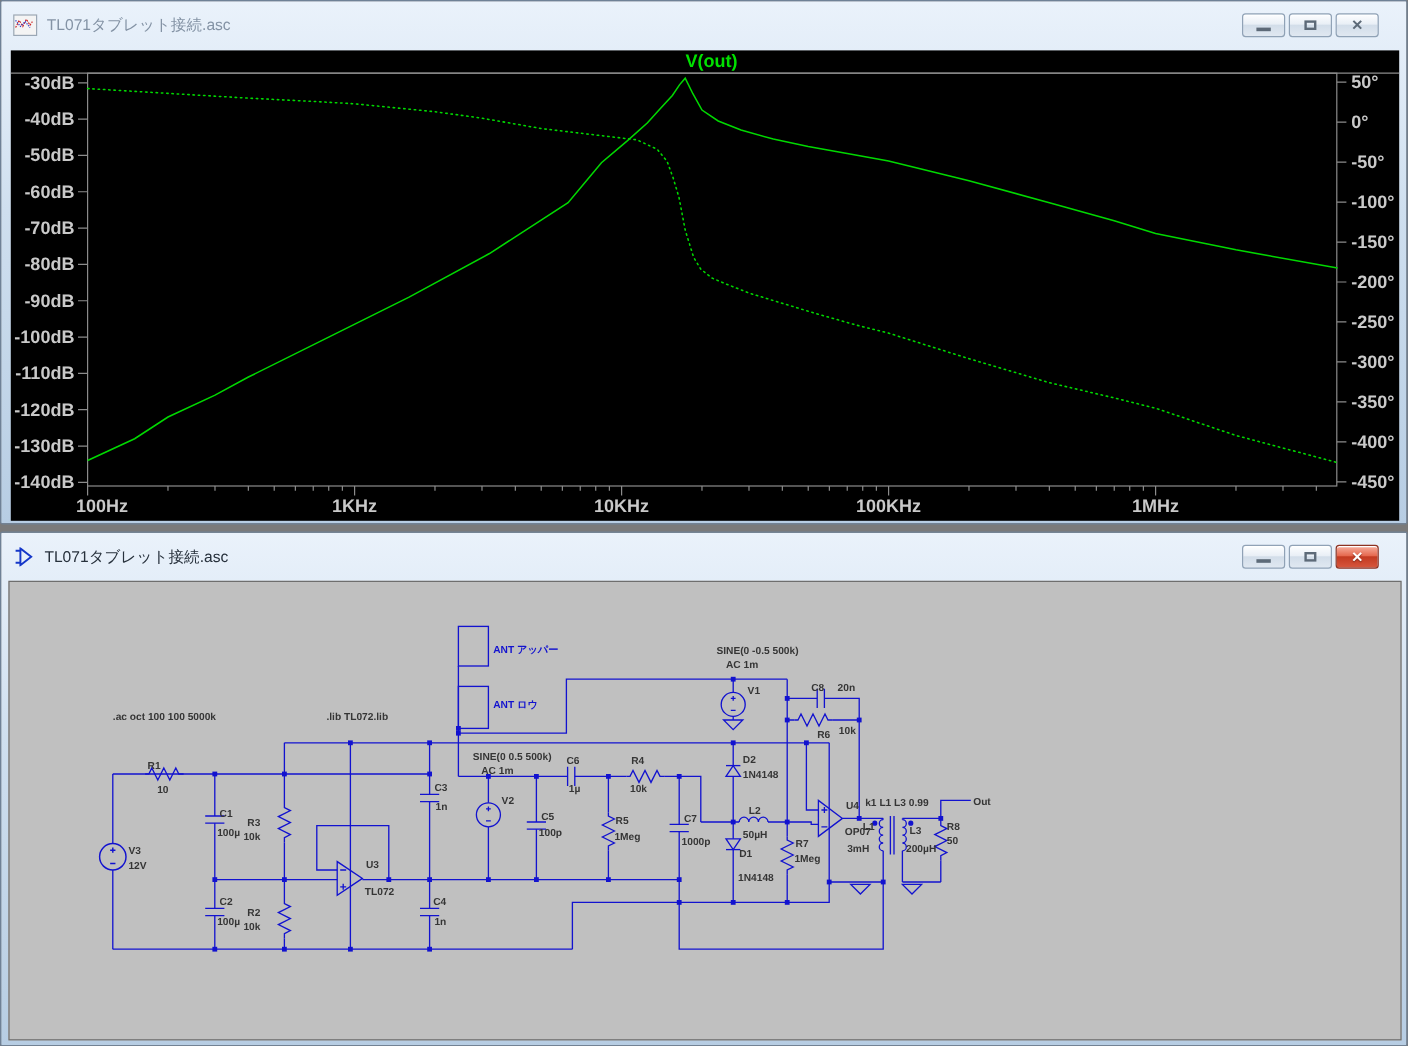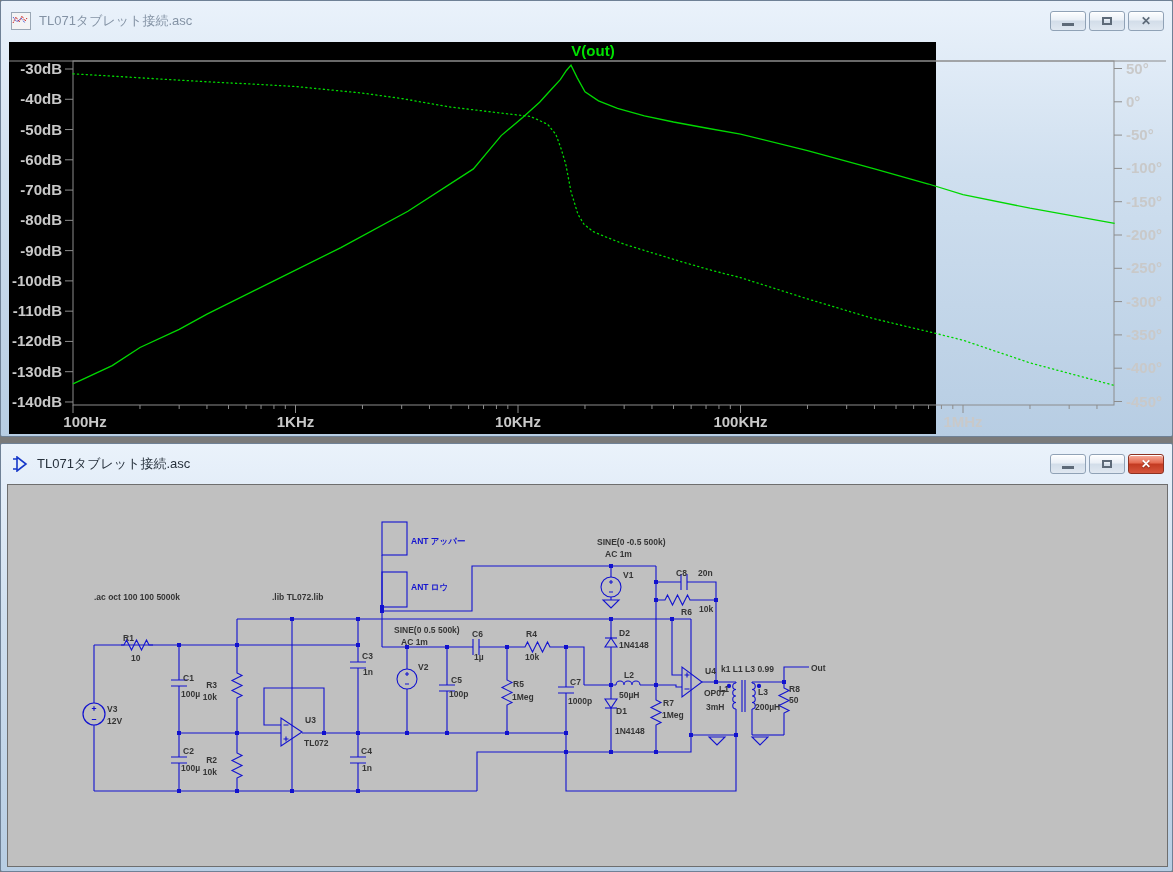--- a/index.html
+++ b/index.html
@@ -3,40 +3,40 @@
 <meta charset="utf-8">
 <style>
   html,body{margin:0;padding:0;}
   body{width:1173px;height:872px;background:#7a7a7a;position:relative;overflow:hidden;
        font-family:"Liberation Sans",sans-serif;}
   .window{position:absolute;left:0;width:1173px;box-sizing:border-box;
           border:1px solid #6f8196;border-radius:2px;
           background:linear-gradient(#eaf2fb,#cfdfef 40%,#b7cde3);}
   .win-plot{top:0;height:437px;}
   .win-sch{top:443px;height:429px;}
-  .titlebar{height:36px;display:flex;align-items:center;padding:4px 8px 0 10px;box-sizing:border-box;}
+  .titlebar{height:36px;display:flex;align-items:center;padding:4px 23px 0 10px;box-sizing:border-box;}
   .title{flex:1;font-size:13px;white-space:nowrap;overflow:hidden;}
   .win-plot .title{color:#8493a5;}
   .win-sch .title{color:#27313c;}
   .app-icon{width:18px;height:16px;margin-right:8px;background:#f4f4f4;border:1px solid #9aa7b5;
             position:relative;flex:none;}
   .app-icon svg{position:absolute;left:0;top:0;}
   .buttons{display:flex;gap:3px;flex:none;}
   .btn{width:36px;height:20px;border:1px solid #90a2b6;border-radius:3px;
        background:linear-gradient(#fdfeff,#e9eff6 45%,#d2dde9 50%,#e0e8f1);
        display:flex;align-items:center;justify-content:center;
        color:#5d6a78;font-size:11px;font-weight:bold;box-sizing:border-box;
        box-shadow:inset 0 1px 0 #fff;}
   .btn-close-active{border:1px solid #8d3222;
        background:linear-gradient(#f7b0a0,#e5694f 45%,#c33a21 50%,#d6563d);
        color:#fff;text-shadow:0 1px 1px #7d2413;}
   .min-glyph{width:12px;height:3px;background:currentColor;margin-top:7px;}
   .max-glyph{width:10px;height:8px;border:2px solid currentColor;box-sizing:border-box;}
   .x-glyph{font-size:12px;line-height:1;}
-  .plot-area{position:absolute;left:8px;top:41px;width:927px;height:392px;background:#000;}
+  .plot-area{position:absolute;left:8px;top:41px;width:1157px;height:392px;background:#000;}
   .sch-area{position:absolute;left:6px;top:40px;width:1161px;height:383px;background:#c0c0c0;
             border:1px solid #6e6e6e;box-sizing:border-box;}
   .sch-area svg{position:absolute;left:3px;top:1px;}
   svg text{font-family:"Liberation Sans",sans-serif;}
   .schlab{font-size:8.5px;font-weight:700;fill:#353535;}
   .schlab-blue{font-size:8.5px;font-weight:700;fill:#1212cf;}
 </style>
 </head>
 <body>
 

